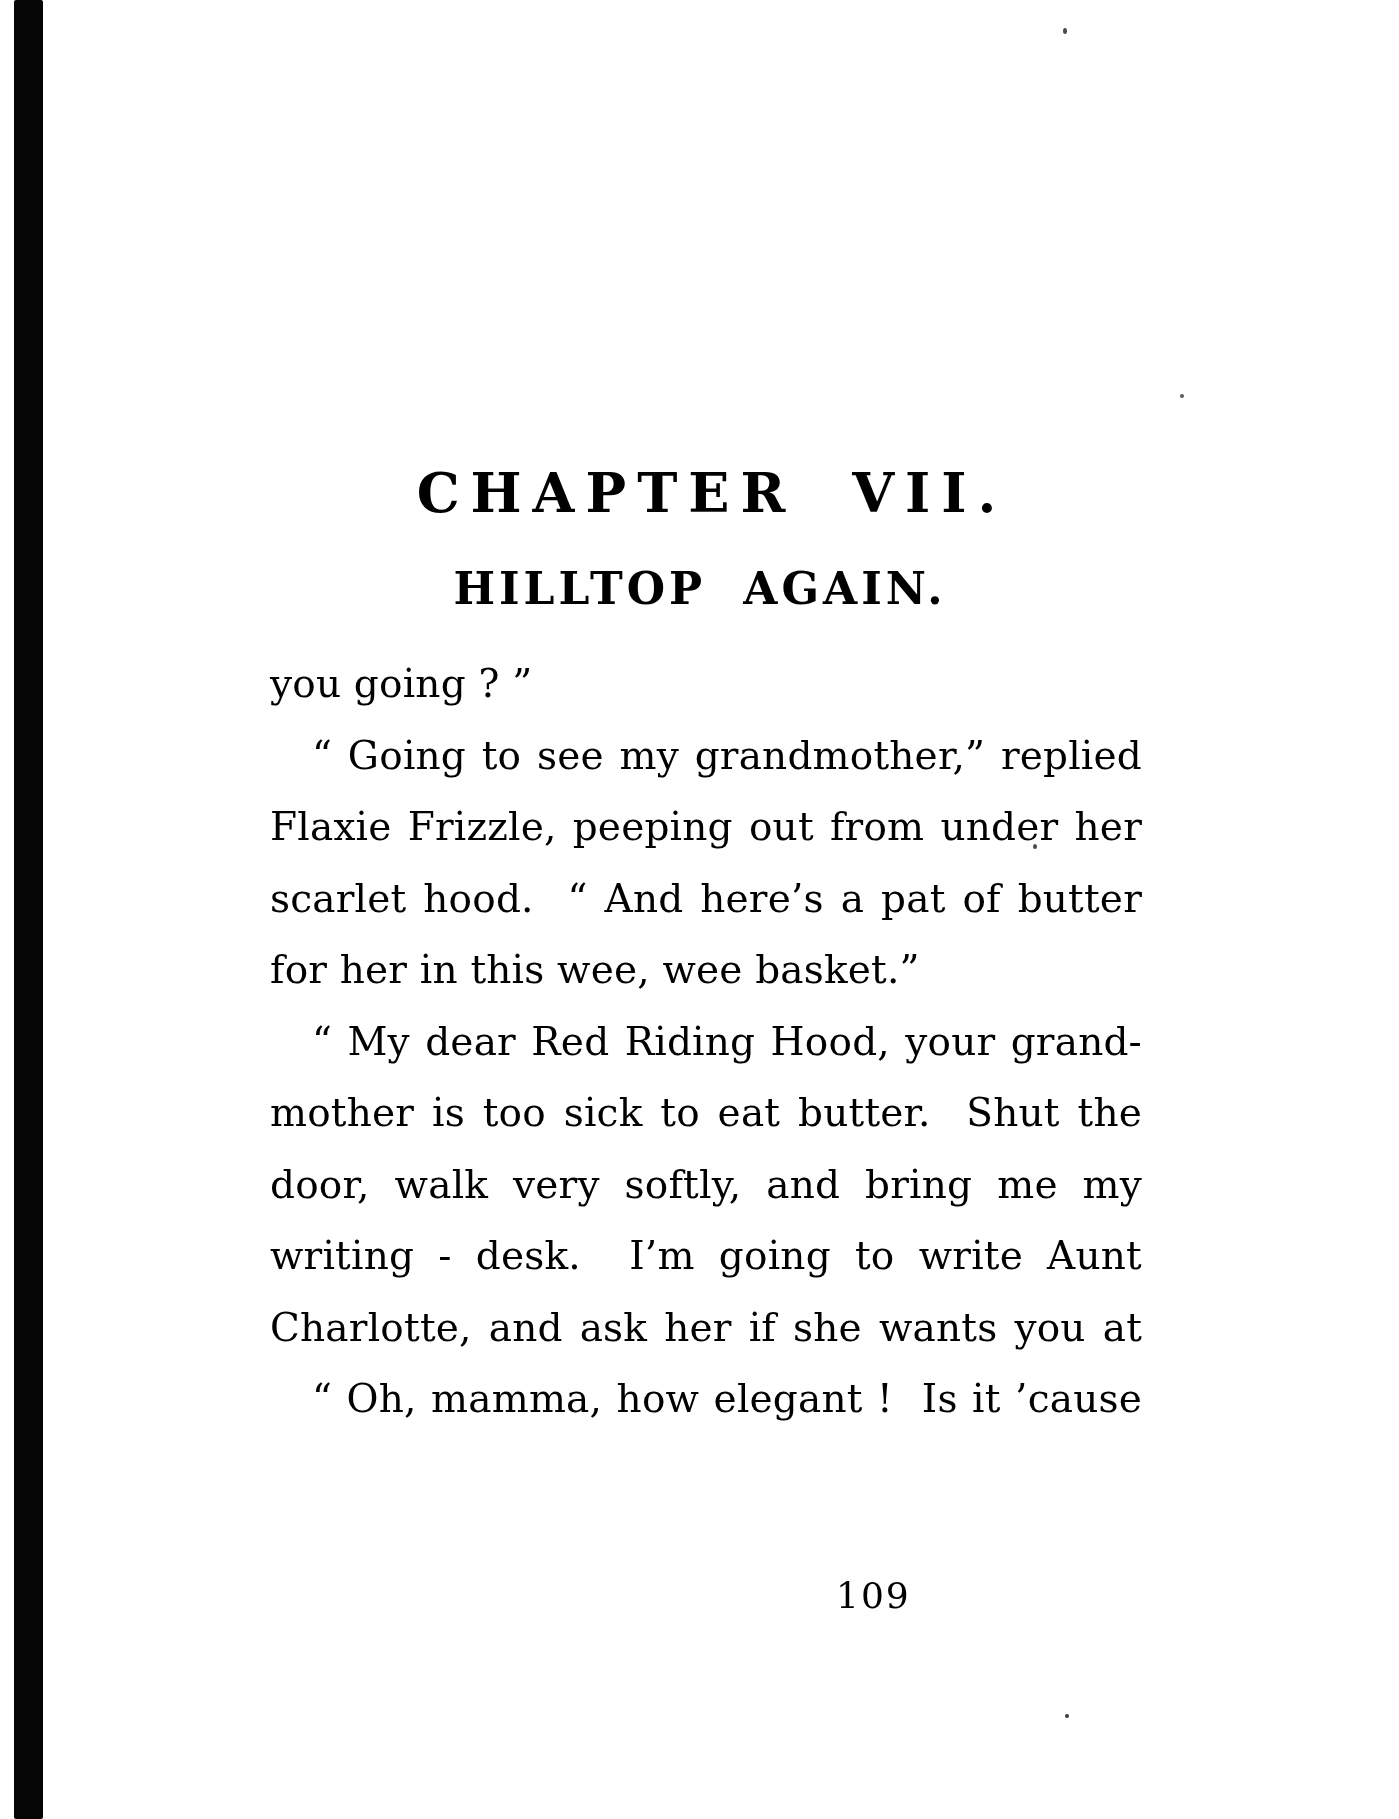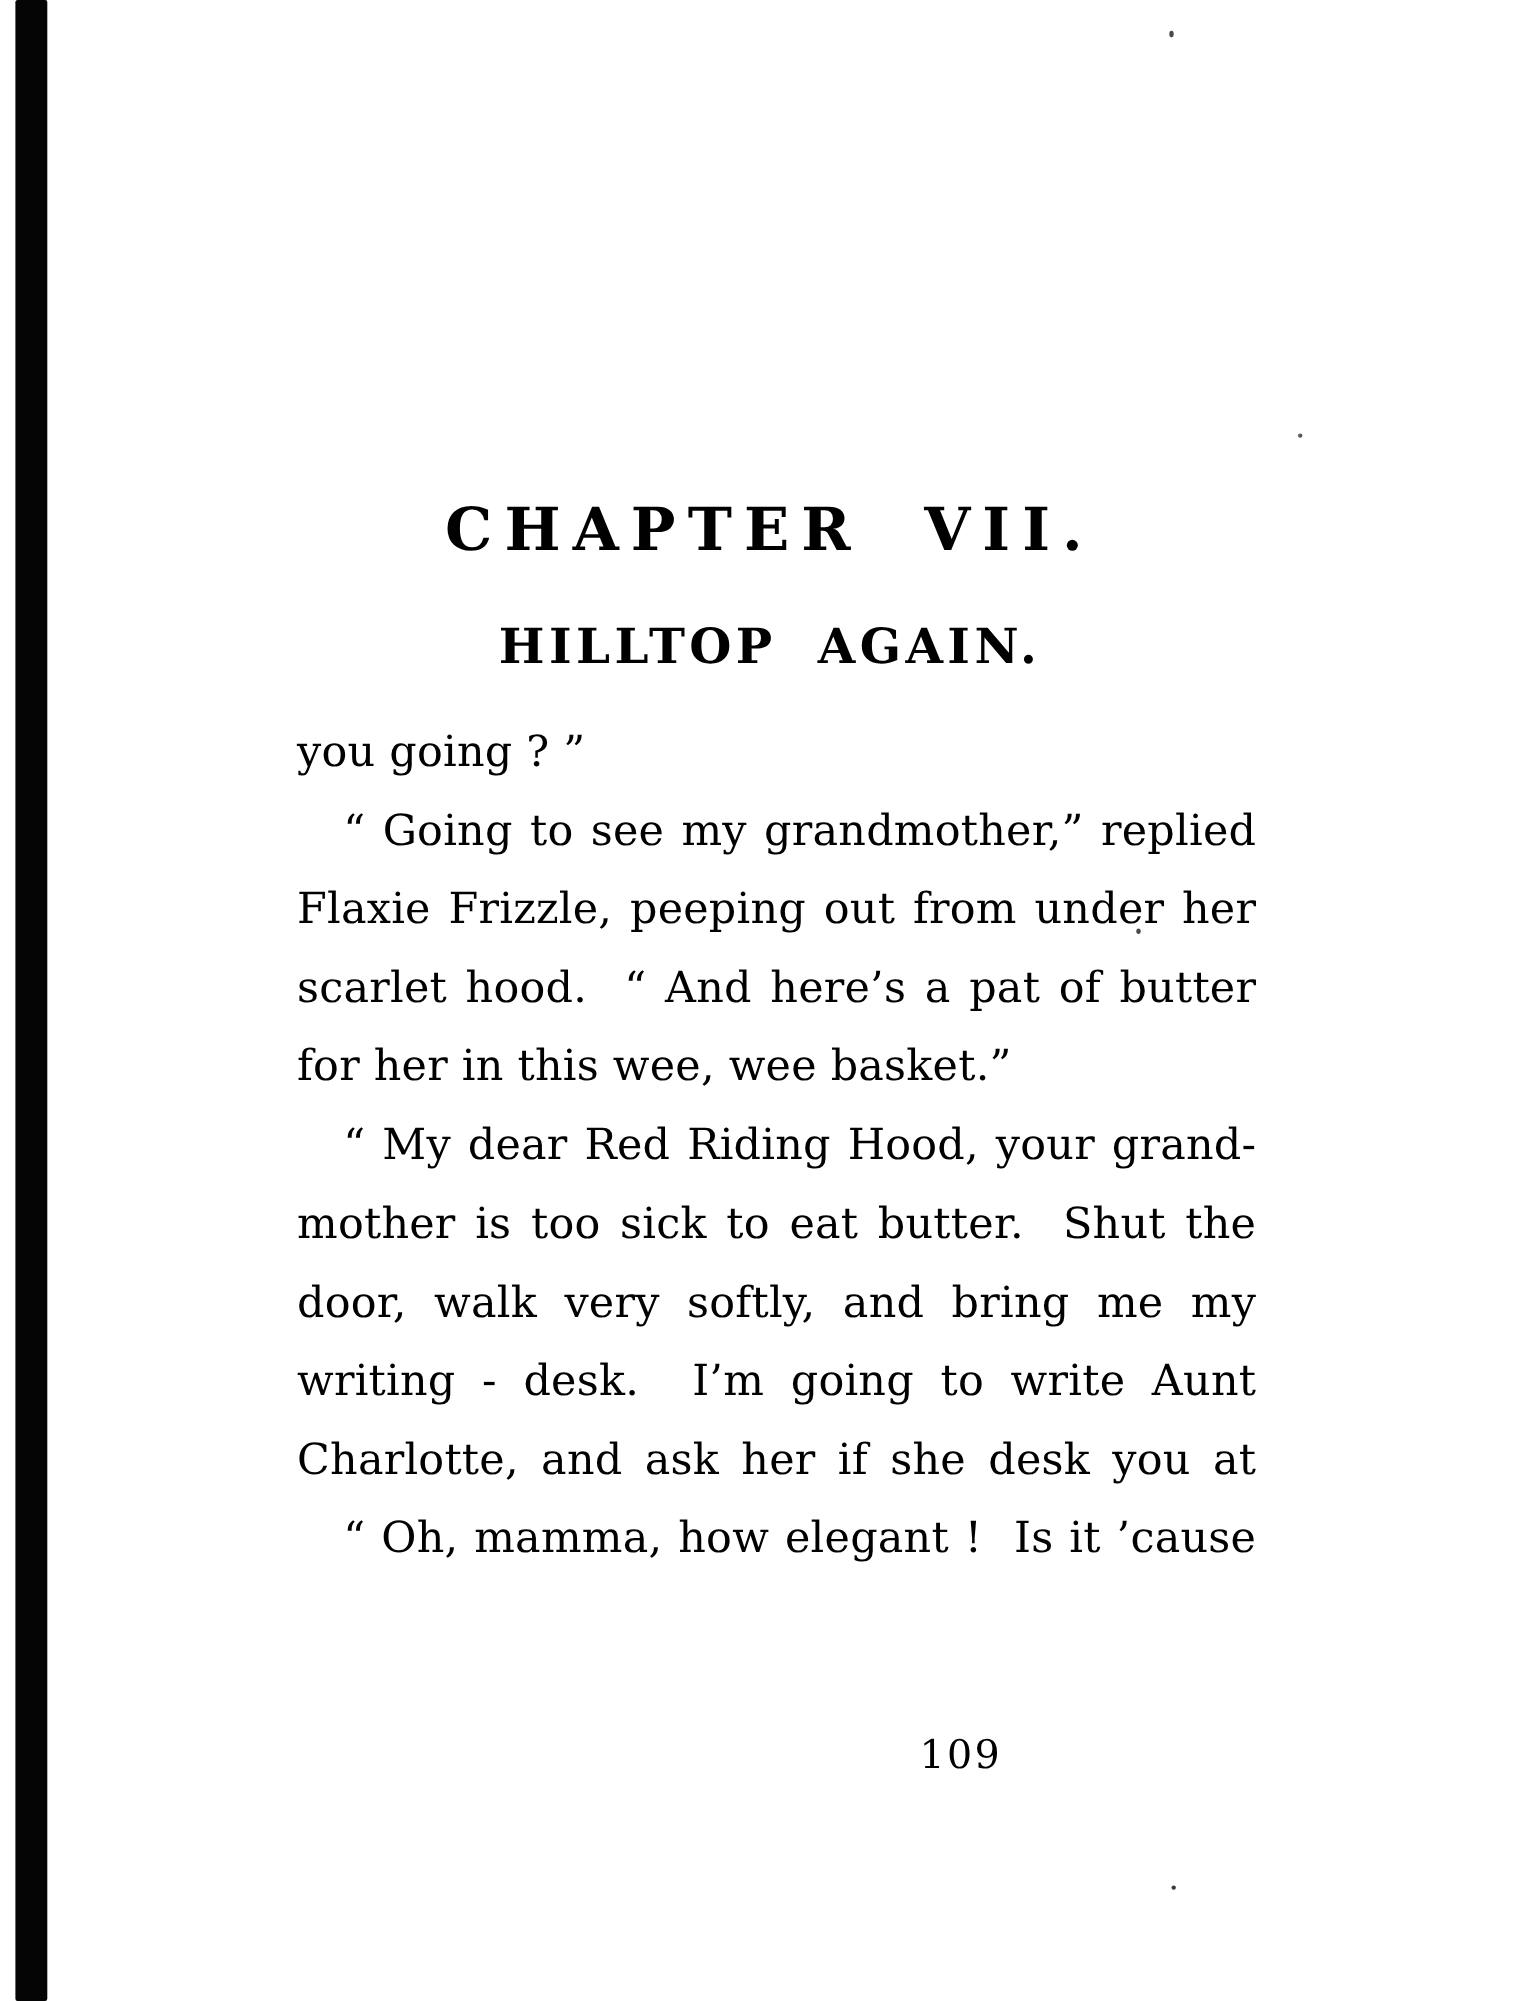--- a/index.html
+++ b/index.html
@@ -24,21 +24,21 @@
     width: 29px;
     height: 1819px;
     background: #050505;
     border-radius: 2px;
   }
   .chapter-heading {
     position: absolute;
     left: 250px;
     top: 454px;
     width: 900px;
-    margin: 0;
+    margin: 12px;
     text-align: center;
     font-size: 54px;
     font-weight: bold;
     letter-spacing: 11px;
     word-spacing: 26px;
     line-height: 1;
     white-space: nowrap;
   }
   .section-heading {
     position: absolute;
@@ -110,21 +110,21 @@
   <div class="body-text">
     <div class="line end">you going&nbsp;? ”</div>
     <div class="line indent">“ Going to see my grandmother,” replied</div>
     <div class="line">Flaxie Frizzle, peeping out from under her</div>
     <div class="line">scarlet hood.&nbsp; “ And here’s a pat of butter</div>
     <div class="line end">for her in this wee, wee basket.”</div>
     <div class="line indent">“ My dear Red Riding Hood, your grand-</div>
     <div class="line">mother is too sick to eat butter.&nbsp; Shut the</div>
     <div class="line">door, walk very softly, and bring me my</div>
     <div class="line">writing&nbsp;-&nbsp;desk.&nbsp; I’m going to write Aunt</div>
-    <div class="line">Charlotte, and ask her if she desk you at</div>
+    <div class="line">Charlotte, and ask her if she wants you at</div>
     <div class="line indent">“ Oh, mamma, how elegant&nbsp;!&nbsp; Is it ’cause</div>
   </div>
 
   <div class="page-number">109</div>
 
   <div class="speck s1"></div>
   <div class="speck s2"></div>
   <div class="speck s3"></div>
   <div class="speck s4"></div>
 

